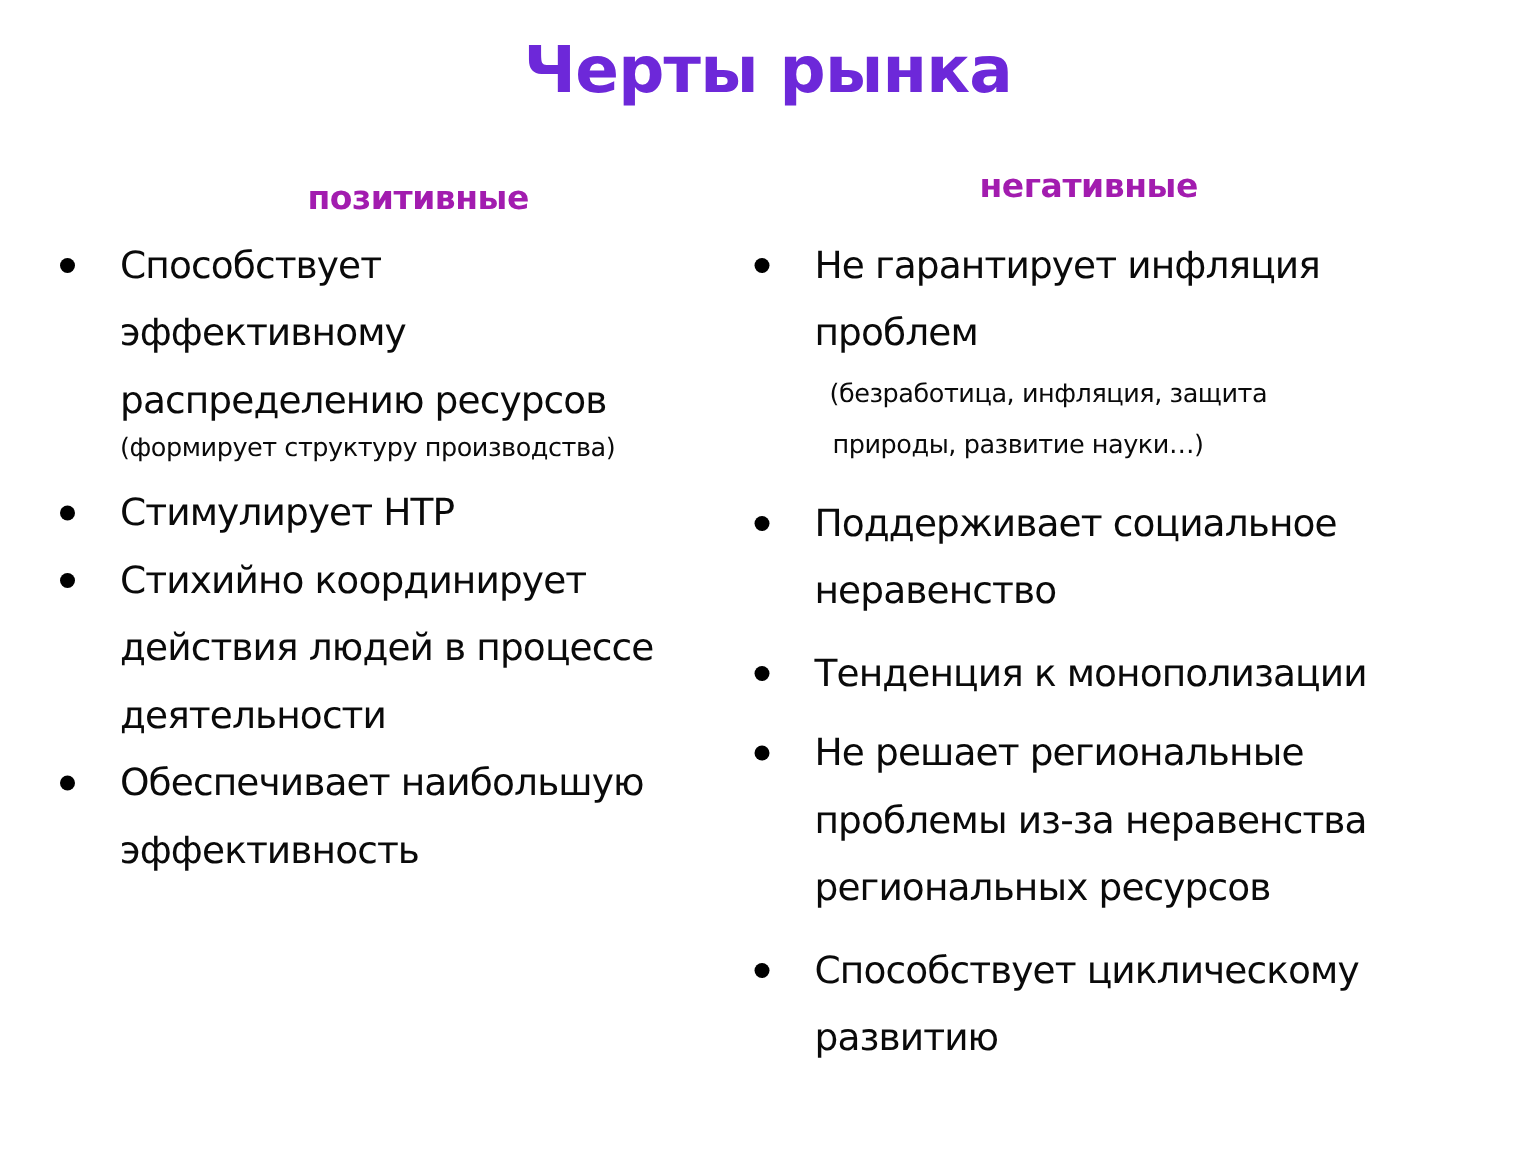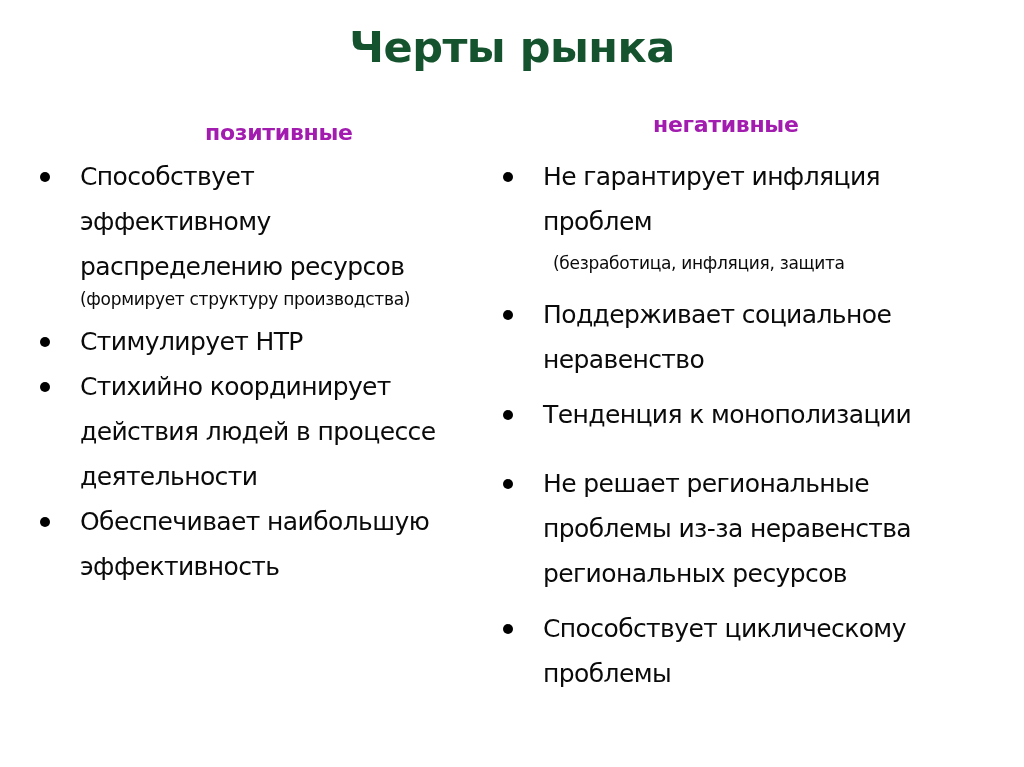--- a/index.html
+++ b/index.html
@@ -18,21 +18,21 @@
     .slide-title {
       position: absolute;
       left: 0;
       top: 22px;
       width: 1024px;
       text-align: center;
       font-family: "DejaVu Sans", sans-serif;
       font-weight: bold;
       font-size: 43px;
       letter-spacing: -0.5px;
-      color: #14532d;
+      color: #6d28d9;
     }
     .col-heading {
       position: absolute;
       font-family: "DejaVu Sans", sans-serif;
       font-weight: bold;
       font-size: 22px;
       color: #a21caf;
       letter-spacing: -0.3px;
     }
     .col-heading.pos { left: 205px; top: 120px; }
@@ -110,36 +110,37 @@
       <span class="line">эффективность</span>
     </li>
   </ul>
 
   <ul class="column neg">
     <li class="item">
       <span class="bullet" style="top:18px;"></span>
       <span class="line">Не гарантирует инфляция</span>
       <span class="line">проблем</span>
       <span class="note indent1" style="margin-top:2px;line-height:34px;">(безработица, инфляция, защита</span>
+      <span class="note indent2" style="line-height:34px;">природы, развитие науки…)</span>
     </li>
     <li class="item" style="margin-top:12px;">
       <span class="bullet" style="top:18px;"></span>
       <span class="line">Поддерживает социальное</span>
       <span class="line">неравенство</span>
     </li>
     <li class="item" style="margin-top:10px;">
       <span class="bullet" style="top:18px;"></span>
       <span class="line">Тенденция к монополизации</span>
     </li>
-    <li class="item" style="margin-top:24px;">
+    <li class="item" style="margin-top:8px;">
       <span class="bullet" style="top:18px;"></span>
       <span class="line">Не решает региональные</span>
       <span class="line">проблемы из-за неравенства</span>
       <span class="line">региональных ресурсов</span>
     </li>
     <li class="item" style="margin-top:10px;">
       <span class="bullet" style="top:18px;"></span>
       <span class="line">Способствует циклическому</span>
-      <span class="line">проблемы</span>
+      <span class="line">развитию</span>
     </li>
   </ul>
 
 </div>
 
 </body></html>

